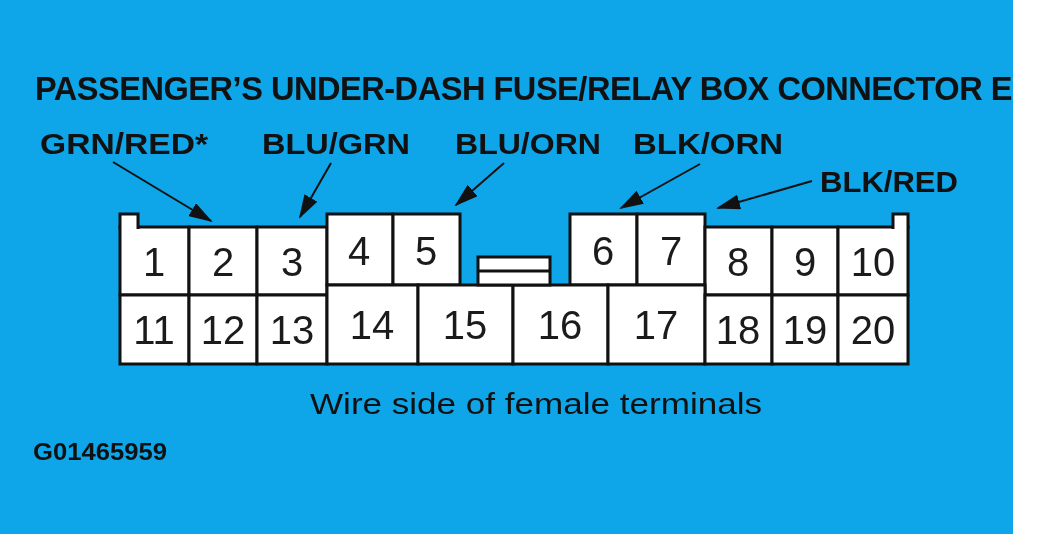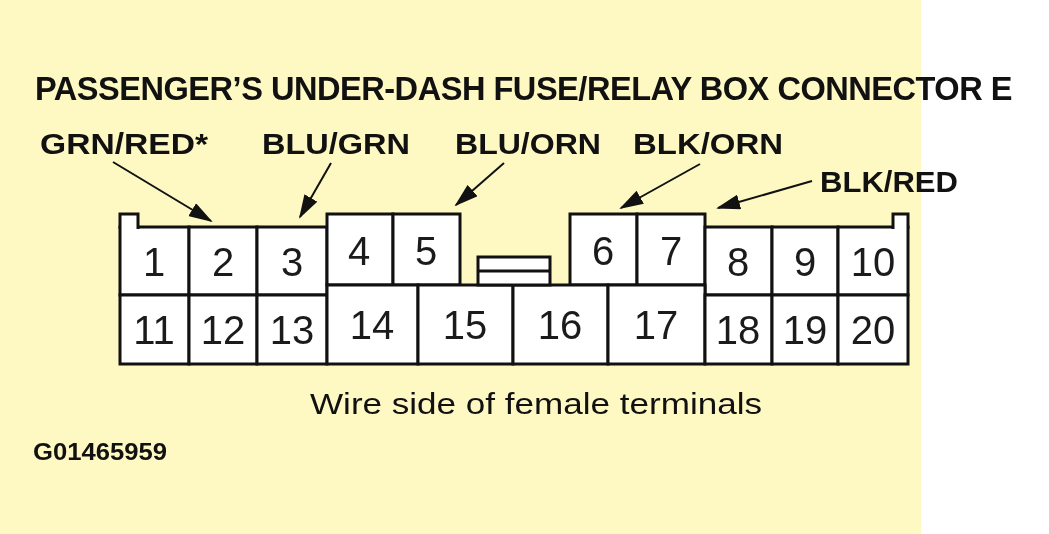--- a/index.html
+++ b/index.html
@@ -2,23 +2,23 @@
 <html><head>
 <meta charset="utf-8">
 <style>
   html, body {
     margin: 0;
     padding: 0;
     background: #ffffff;
   }
   .page {
     position: relative;
-    width: 921px;
+    width: 1013px;
     height: 534px;
-    background: #fef9c3;
+    background: #0ea5e9;
     font-family: "Liberation Sans", sans-serif;
   }
   svg text {
     font-family: "Liberation Sans", sans-serif;
     fill: #111111;
   }
   .title-text       { font-size: 33px; font-weight: bold; letter-spacing: -0.5px; }
   .wire-label       { font-size: 29px; font-weight: bold; }
   .terminal-number  { font-size: 40px; font-weight: 400; fill: #1b1b1b; }
   .caption-text     { font-size: 30px; font-weight: 400; }

